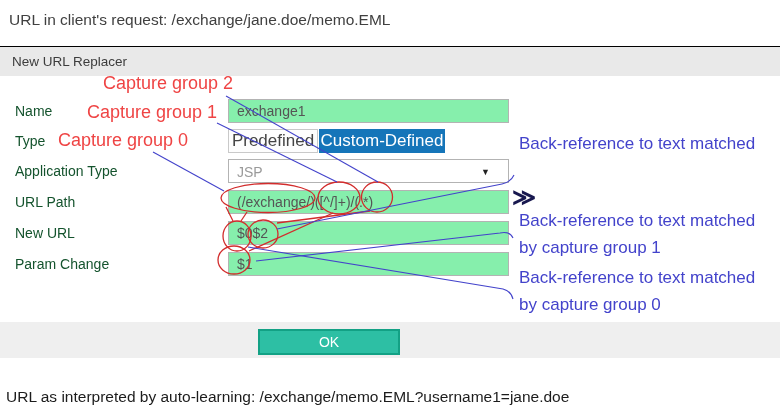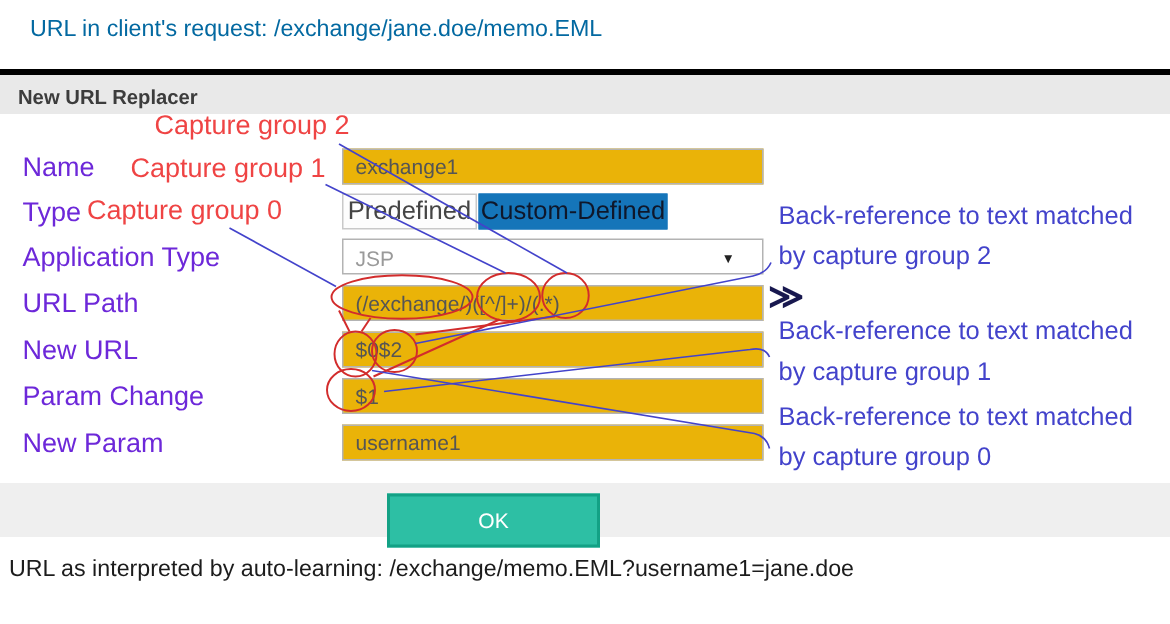--- a/index.html
+++ b/index.html
@@ -1,45 +1,45 @@
 <!DOCTYPE html>
 <html><head>
 <meta charset="utf-8">
 <style>
   html,body{margin:0;padding:0;background:#fff;}
   #screen{position:relative;width:780px;height:416px;background:#fff;
           font-family:"Liberation Sans",sans-serif;overflow:hidden;}
-  .toptext{position:absolute;left:20px;top:11px;font-size:15.5px;color:#0369a1;}
-  .bottomtext{position:absolute;left:6px;top:371px;font-size:15.5px;color:#1c1c1c;}
+  .toptext{position:absolute;left:9px;top:11px;font-size:15.5px;color:#404040;}
+  .bottomtext{position:absolute;left:6px;top:388px;font-size:15.5px;color:#1c1c1c;}
 
   .dlg-header{position:absolute;left:0;top:46px;width:780px;height:30px;
-              background:#e9e9e9;border-top:4px solid #000000;box-sizing:border-box;font-weight:bold;}
+              background:#e9e9e9;border-top:1px solid #000000;box-sizing:border-box;}
   .dlg-title{position:absolute;left:12px;top:7px;font-size:13.5px;color:#3c3c3c;}
 
   .row{position:absolute;left:0;width:780px;height:24px;}
-  .flabel{position:absolute;left:15px;top:0;line-height:24px;font-size:18px;color:#6d28d9;text-align:center;}
+  .flabel{position:absolute;left:15px;top:0;line-height:24px;font-size:14px;color:#14532d;text-align:center;}
   .finput{position:absolute;left:228px;top:0;width:281px;height:24px;box-sizing:border-box;
-          border:1px solid #b3b3b3;background:#eab308;font-family:"Liberation Sans",sans-serif;
+          border:1px solid #b3b3b3;background:#86efac;font-family:"Liberation Sans",sans-serif;
           font-size:14px;color:#555;padding:0 0 0 8px;outline:none;}
 
   .seg-btn{position:absolute;top:0;height:24px;box-sizing:border-box;font-size:17px;
            display:flex;align-items:center;justify-content:center;cursor:pointer;}
   .seg-off{left:228px;width:90px;background:#fdfdfd;border:1px solid #c9c9c9;color:#444;}
-  .seg-on{left:319px;width:126px;background:#1575b9;border:1px solid #1575b9;color:#0f172a;}
+  .seg-on{left:319px;width:126px;background:#1575b9;border:1px solid #1575b9;color:#ffffff;}
 
   .fakeselect{position:absolute;left:228px;top:0;width:281px;height:24px;box-sizing:border-box;
               border:1px solid #b3b3b3;background:#fff;cursor:pointer;}
   .fakeselect .val{position:absolute;left:8px;top:4px;font-size:14px;color:#9a9a9a;}
   .fakeselect .caret{position:absolute;right:18px;top:7px;font-size:9px;color:#222;}
 
   .expand{position:absolute;left:512px;top:186px;font-size:23px;font-weight:bold;
           color:#18184f;cursor:pointer;line-height:1;}
 
   .dlg-footer{position:absolute;left:0;top:322px;width:780px;height:36px;background:#efefef;}
-  .btn-ok{position:absolute;left:258px;top:7px;width:142px;height:36px;background:#2dbfa4;
+  .btn-ok{position:absolute;left:258px;top:7px;width:142px;height:26px;background:#2dbfa4;
           border:2px solid #13a185;box-sizing:border-box;color:#fff;font-size:14px;
           font-family:"Liberation Sans",sans-serif;cursor:pointer;}
   .btn-cancel{position:absolute;left:409px;top:7px;width:139px;height:26px;background:#fff;
           border:1px solid #b9b9b9;box-sizing:border-box;color:#333;font-size:14px;
           font-family:"Liberation Sans",sans-serif;cursor:pointer;}
 
   .cg{position:absolute;font-size:18px;color:#ef4444;white-space:nowrap;}
   .cg2{left:103px;top:73px;}
   .cg1{left:87px;top:102px;}
   .cg0{left:58px;top:130px;text-align:center;}
@@ -89,38 +89,33 @@
   <div class="row" style="top:221px;">
     <div class="flabel">New URL</div>
     <input class="finput" type="text" value="$0$2" style="">
   </div>
 
   <div class="row" style="top:252px;">
     <div class="flabel">Param Change</div>
     <input class="finput" type="text" value="$1" style="">
   </div>
 
-  <div class="row" style="top:283px;">
-    <div class="flabel">New Param</div>
-    <input class="finput" type="text" value="username1" style="">
-  </div>
 
   <div class="dlg-footer">
     <button class="btn-ok">OK</button>
   </div>
 
   <div class="bottomtext">URL as interpreted by auto-learning: /exchange/memo.EML?username1=jane.doe</div>
 
   <div class="cg cg2">Capture group 2</div>
   <div class="cg cg1">Capture group 1</div>
   <div class="cg cg0">Capture group 0</div>
 
   <div class="br br2">
     <div>Back-reference to text matched</div>
-    <div>by capture group 2</div>
   </div>
   <div class="br br1">
     <div>Back-reference to text matched</div>
     <div>by capture group 1</div>
   </div>
   <div class="br br0">
     <div>Back-reference to text matched</div>
     <div>by capture group 0</div>
   </div>
 

